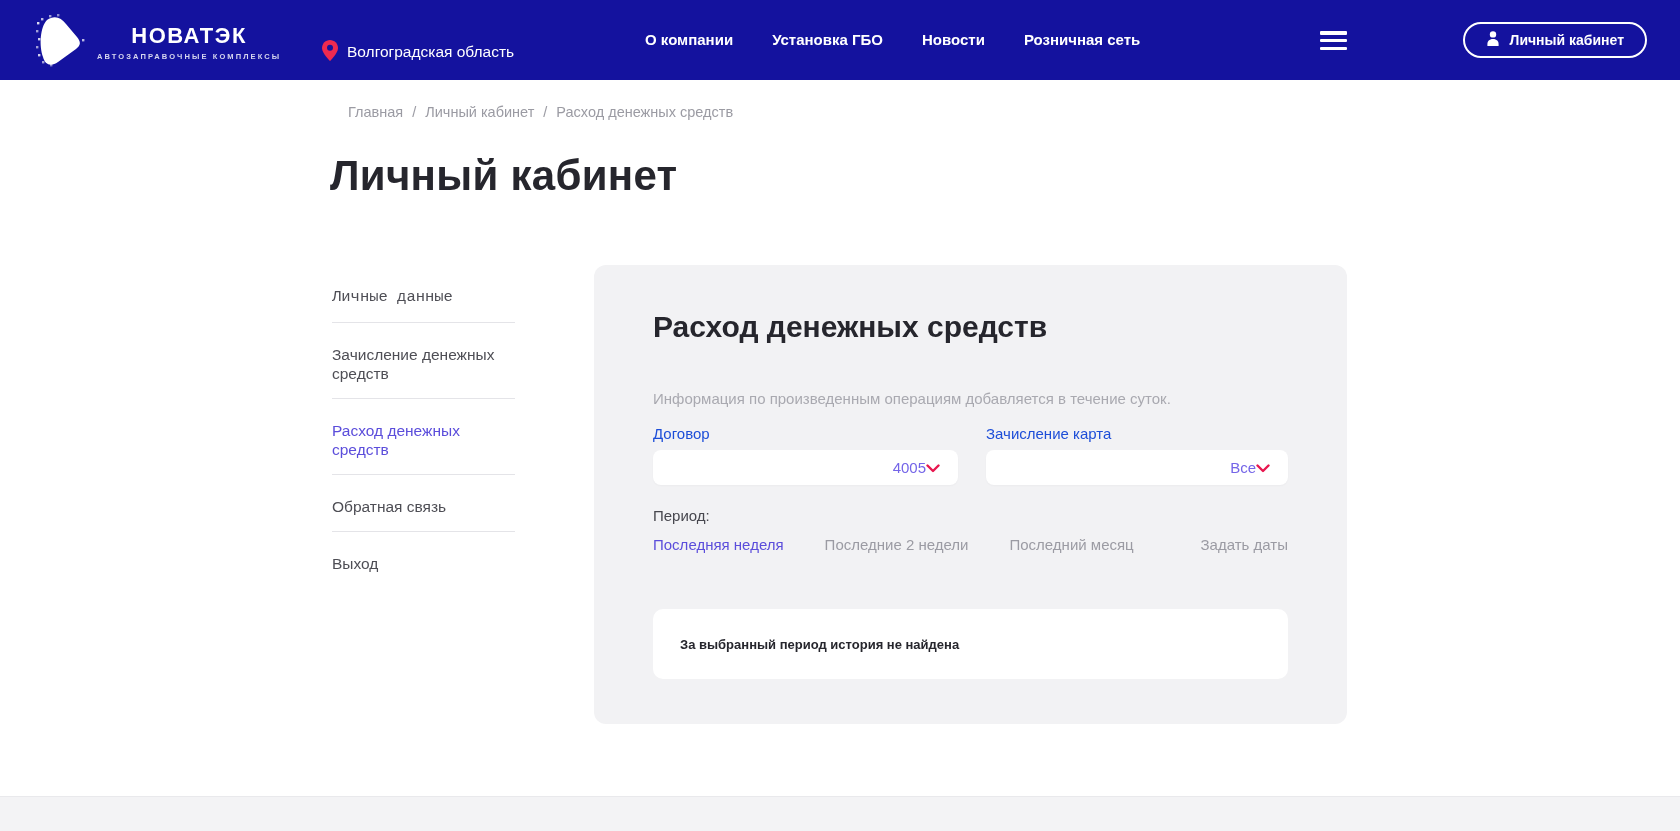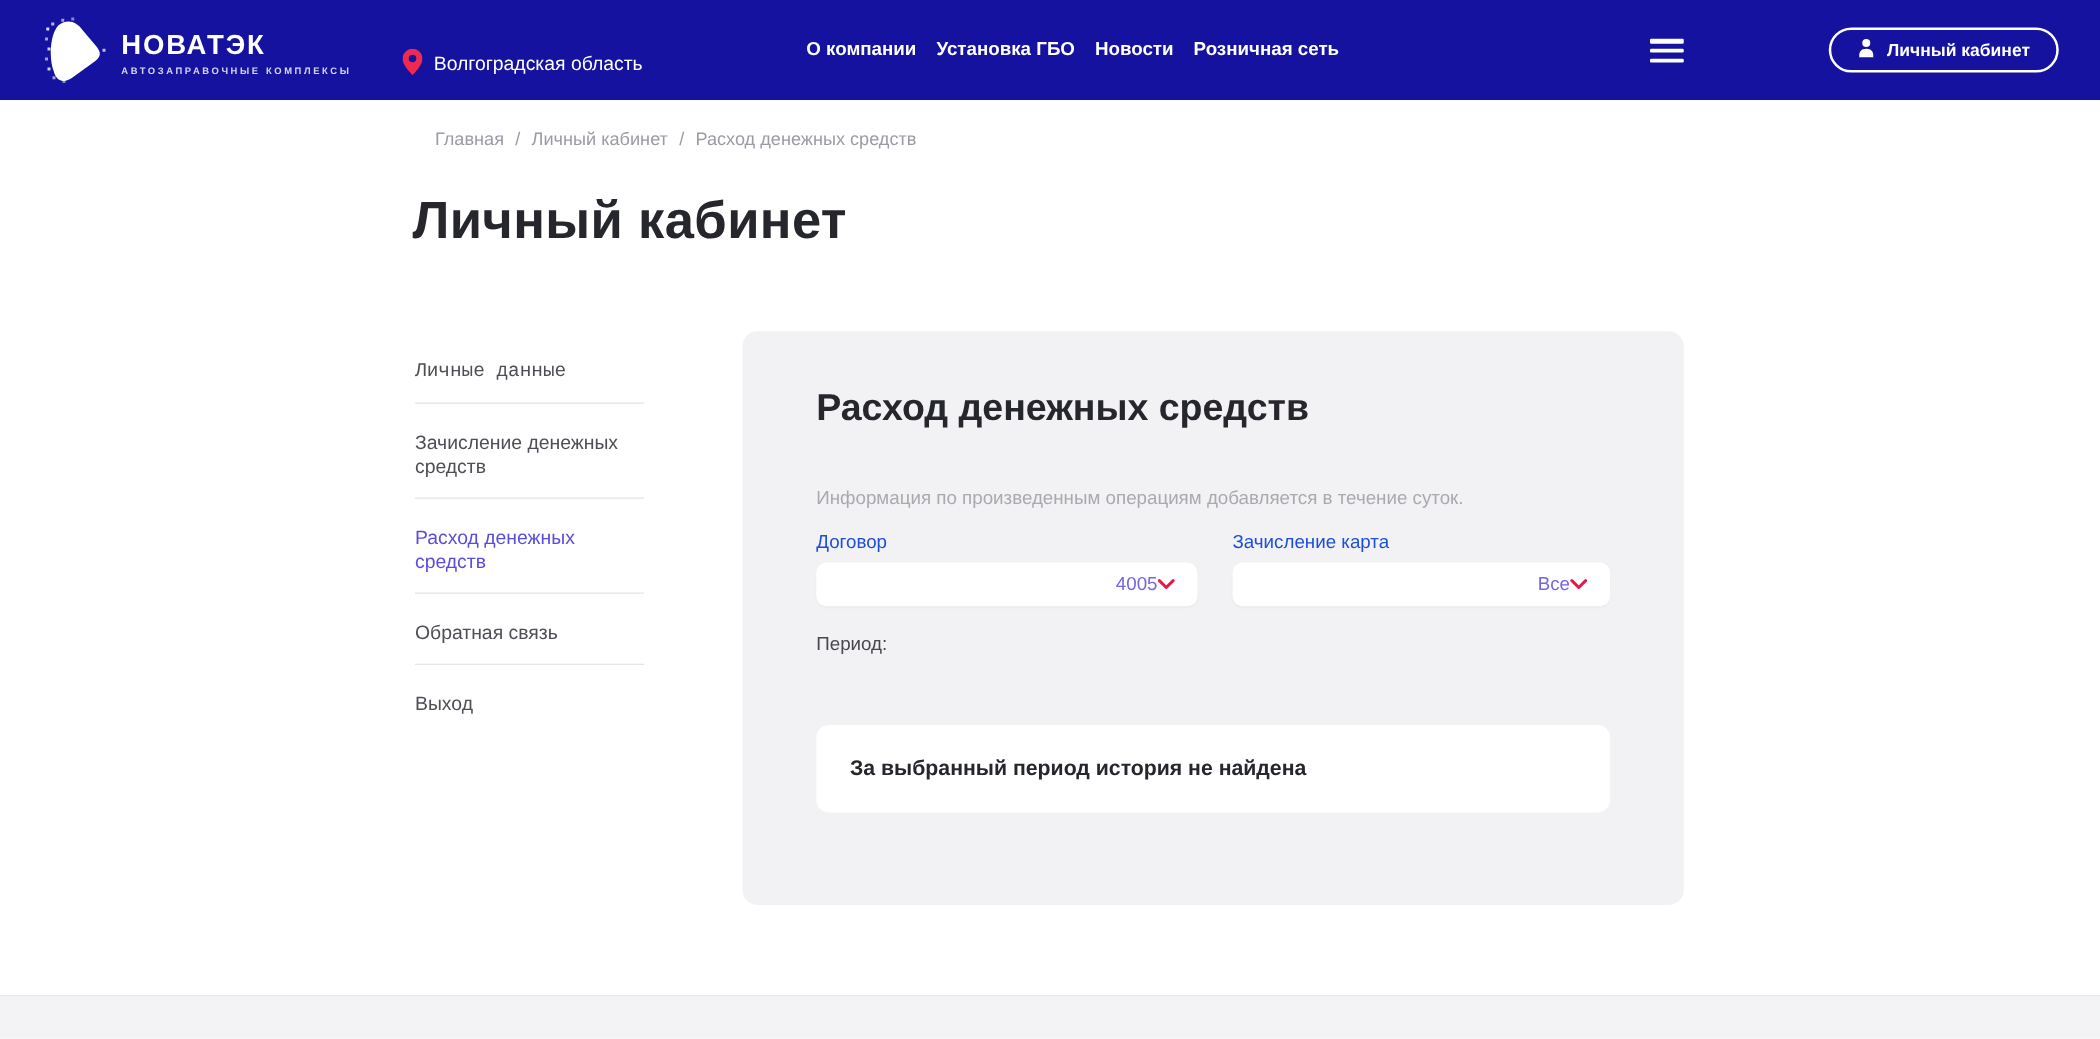--- a/index.html
+++ b/index.html
@@ -7,25 +7,25 @@
   body {
     position:relative; overflow:hidden; background:#ffffff;
     font-family:"Liberation Sans", sans-serif; color:#26262d;
   }
   a { text-decoration:none; color:inherit; cursor:pointer; }
 
   
   .header { position:absolute; left:0; top:0; width:1680px; height:80px; background:#14129e; }
   .logo { position:absolute; left:33px; top:12px; display:flex; align-items:center; }
   .logo-text { margin-left:8px; display:flex; flex-direction:column; }
-  .logo-title { color:#fff; font-size:22px; font-weight:800; letter-spacing:1.5px; line-height:24px; }
+  .logo-title { color:#fff; font-size:22px; font-weight:800; letter-spacing:1.5px; line-height:24px;text-align:center; }
   .logo-sub { color:rgba(255,255,255,.82); font-size:7.5px; font-weight:700; letter-spacing:2.1px; margin-top:4px; }
   .location { position:absolute; left:322px; top:0; height:104px; display:flex; align-items:center; gap:9px; }
   .location-label { color:#ffffff; font-size:15.5px; font-weight:500; }
-  .main-nav { position:absolute; left:645px; top:0; height:80px; display:flex; align-items:center; gap:16px; list-style:none; }
+  .main-nav { position:absolute; left:645px; top:0; height:80px; display:flex; align-items:center; gap:39px; list-style:none; }
   .main-nav a { color:#ffffff; font-size:15px; font-weight:700; }
   .hamburger { position:absolute; left:1320px; top:31px; width:27px; height:19px; background:none; border:none;
     display:flex; flex-direction:column; justify-content:space-between; cursor:pointer; }
   .hamburger span { display:block; width:27px; height:3.5px; background:#ffffff; border-radius:1px; }
   .account-btn { position:absolute; right:33px; top:22px; height:36px; padding:0 21px;
     border:2px solid #ffffff; border-radius:18px; background:transparent;
     display:flex; align-items:center; gap:10px; cursor:pointer; }
   .account-btn .lbl { color:#ffffff; font-size:14px; font-weight:700; white-space:nowrap; }
 
   
@@ -53,21 +53,21 @@
     justify-content:flex-end; padding:0 18px 0 16px; cursor:pointer;
     box-shadow:0 1px 2px rgba(0,0,0,.03); }
   .select .value { font-size:15px; color:#7465e8; }
   .period-label { margin-top:22px; font-size:15px; line-height:17px; color:#47474e; }
   .period-row { margin-top:12px; display:flex; align-items:center; gap:41px; font-size:15px; line-height:17px; }
   .period-row a { color:#9b9ba3; }
   .period-row a.active { color:#5b4ddb; }
   .period-row a:last-child { margin-left:auto; }
   .empty-box { margin-top:56px; height:70px; background:#ffffff; border-radius:10px;
     display:flex; align-items:center; padding-left:27px; }
-  .empty-box .msg { font-size:17px; font-weight:700; color:#26262d; }
+  .empty-box .msg { font-size:13px; font-weight:700; color:#26262d; }
 
   
   .footer { position:absolute; left:0; top:796px; width:1680px; height:35px;
     background:#f3f3f5; border-top:1px solid #e9e9ec; }
 </style>
 </head>
 <body>
 
 <header class="header">
 
@@ -182,19 +182,25 @@
           <svg width="14" height="9" viewBox="0 0 14 9">
             <path d="M1.5 1.5 L7 7 L12.5 1.5" fill="none" stroke="#e8174f" stroke-width="2.4" stroke-linecap="round" stroke-linejoin="round"></path>
           </svg>
         </span>
       </div>
     </div>
   </div>
 
   <div class="period-label">Период:</div>
 
+  <div class="period-row">
+    <a class="active">Последняя неделя</a>
+    <a>Последние 2 недели</a>
+    <a>Последний месяц</a>
+    <a>Задать даты</a>
+  </div>
 
   <div class="empty-box">
     <span class="msg">За выбранный период история не найдена</span>
   </div>
 </section>
 
 <footer class="footer"></footer>
 
 </body></html>

